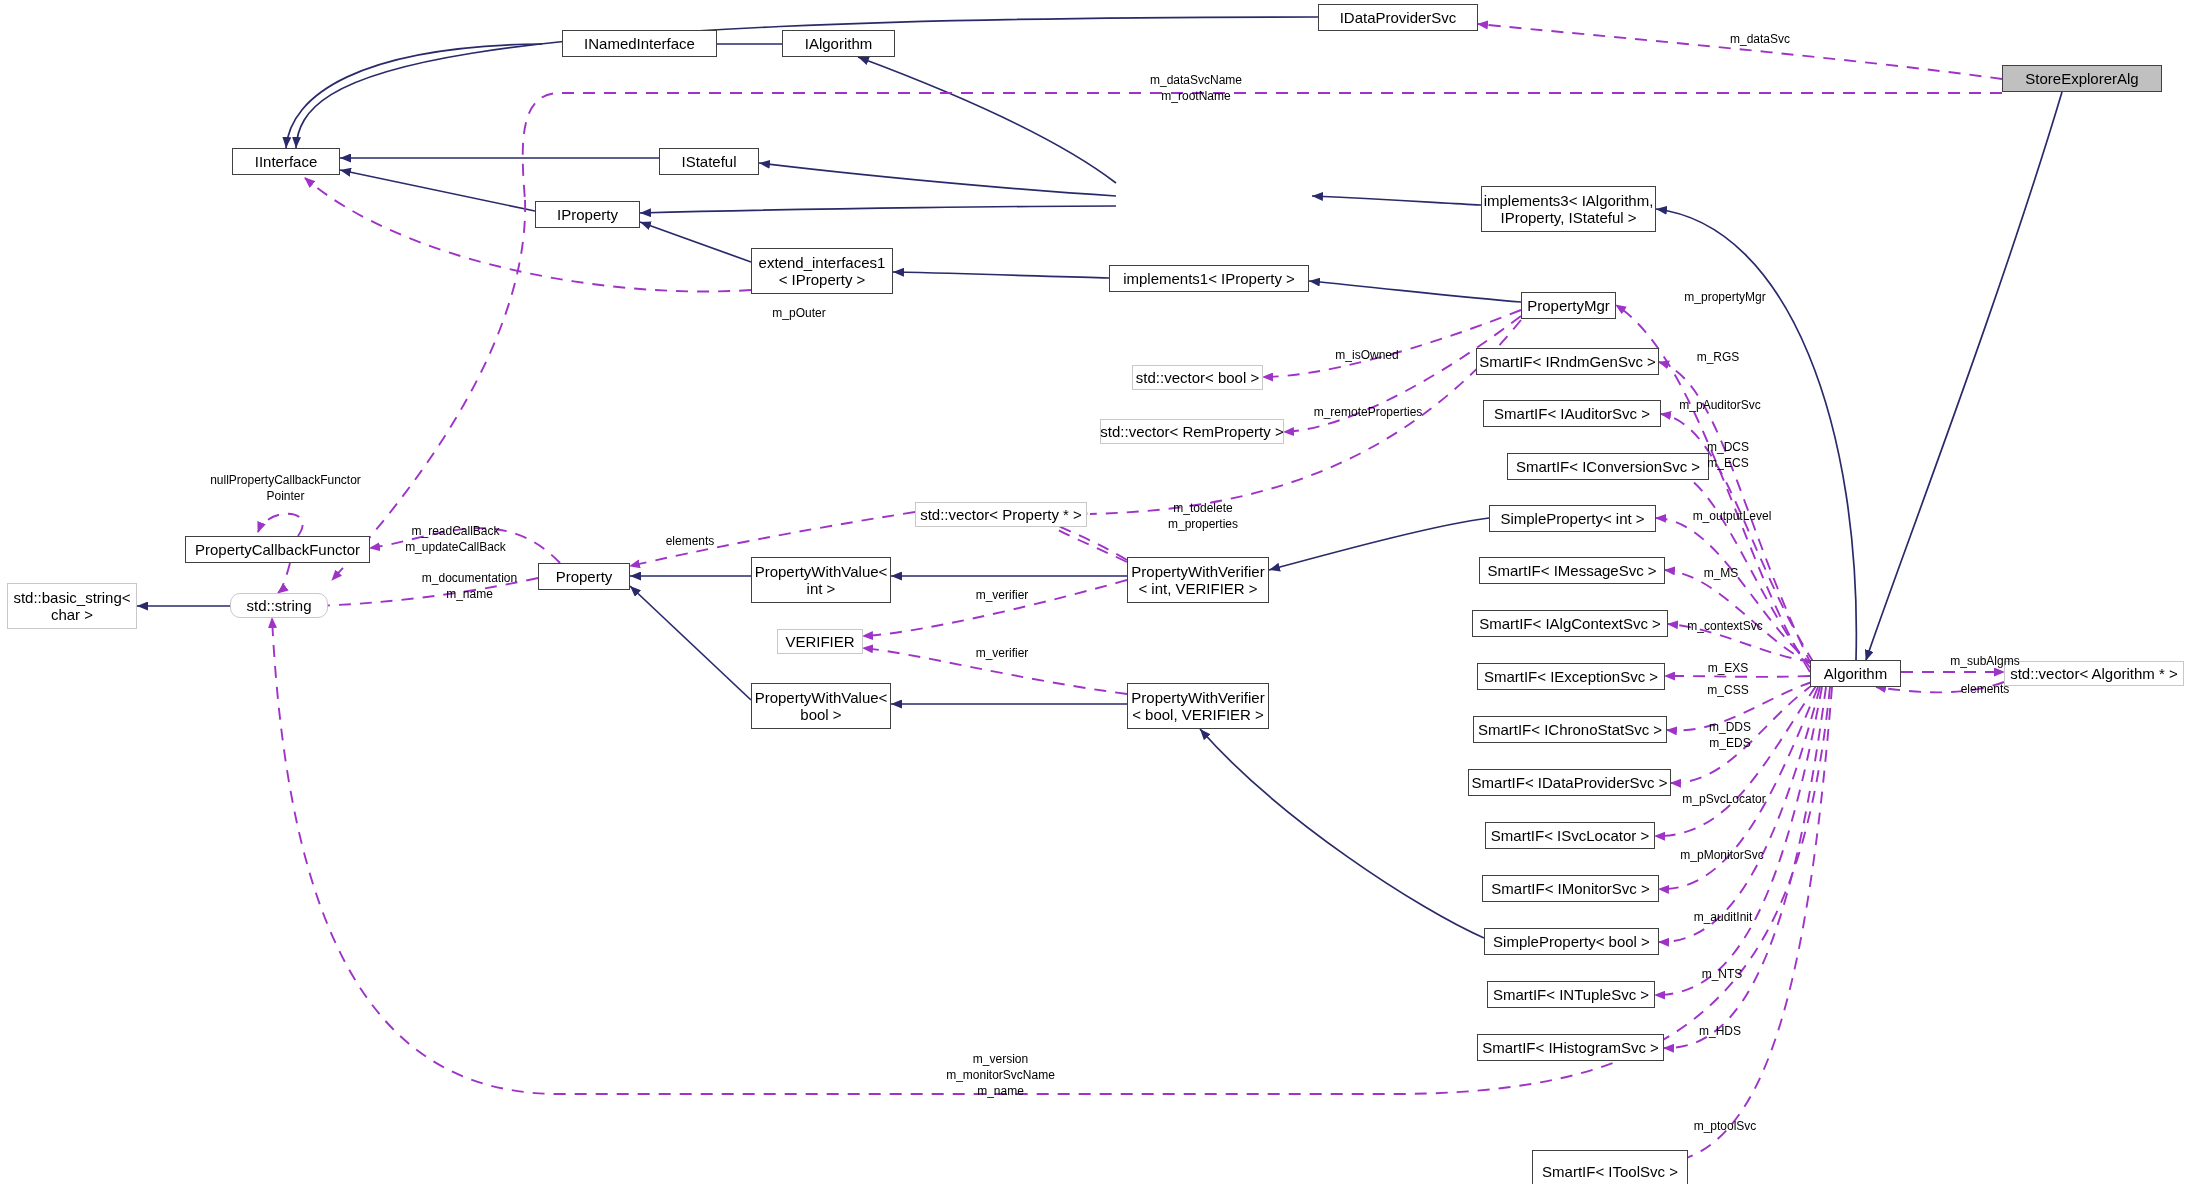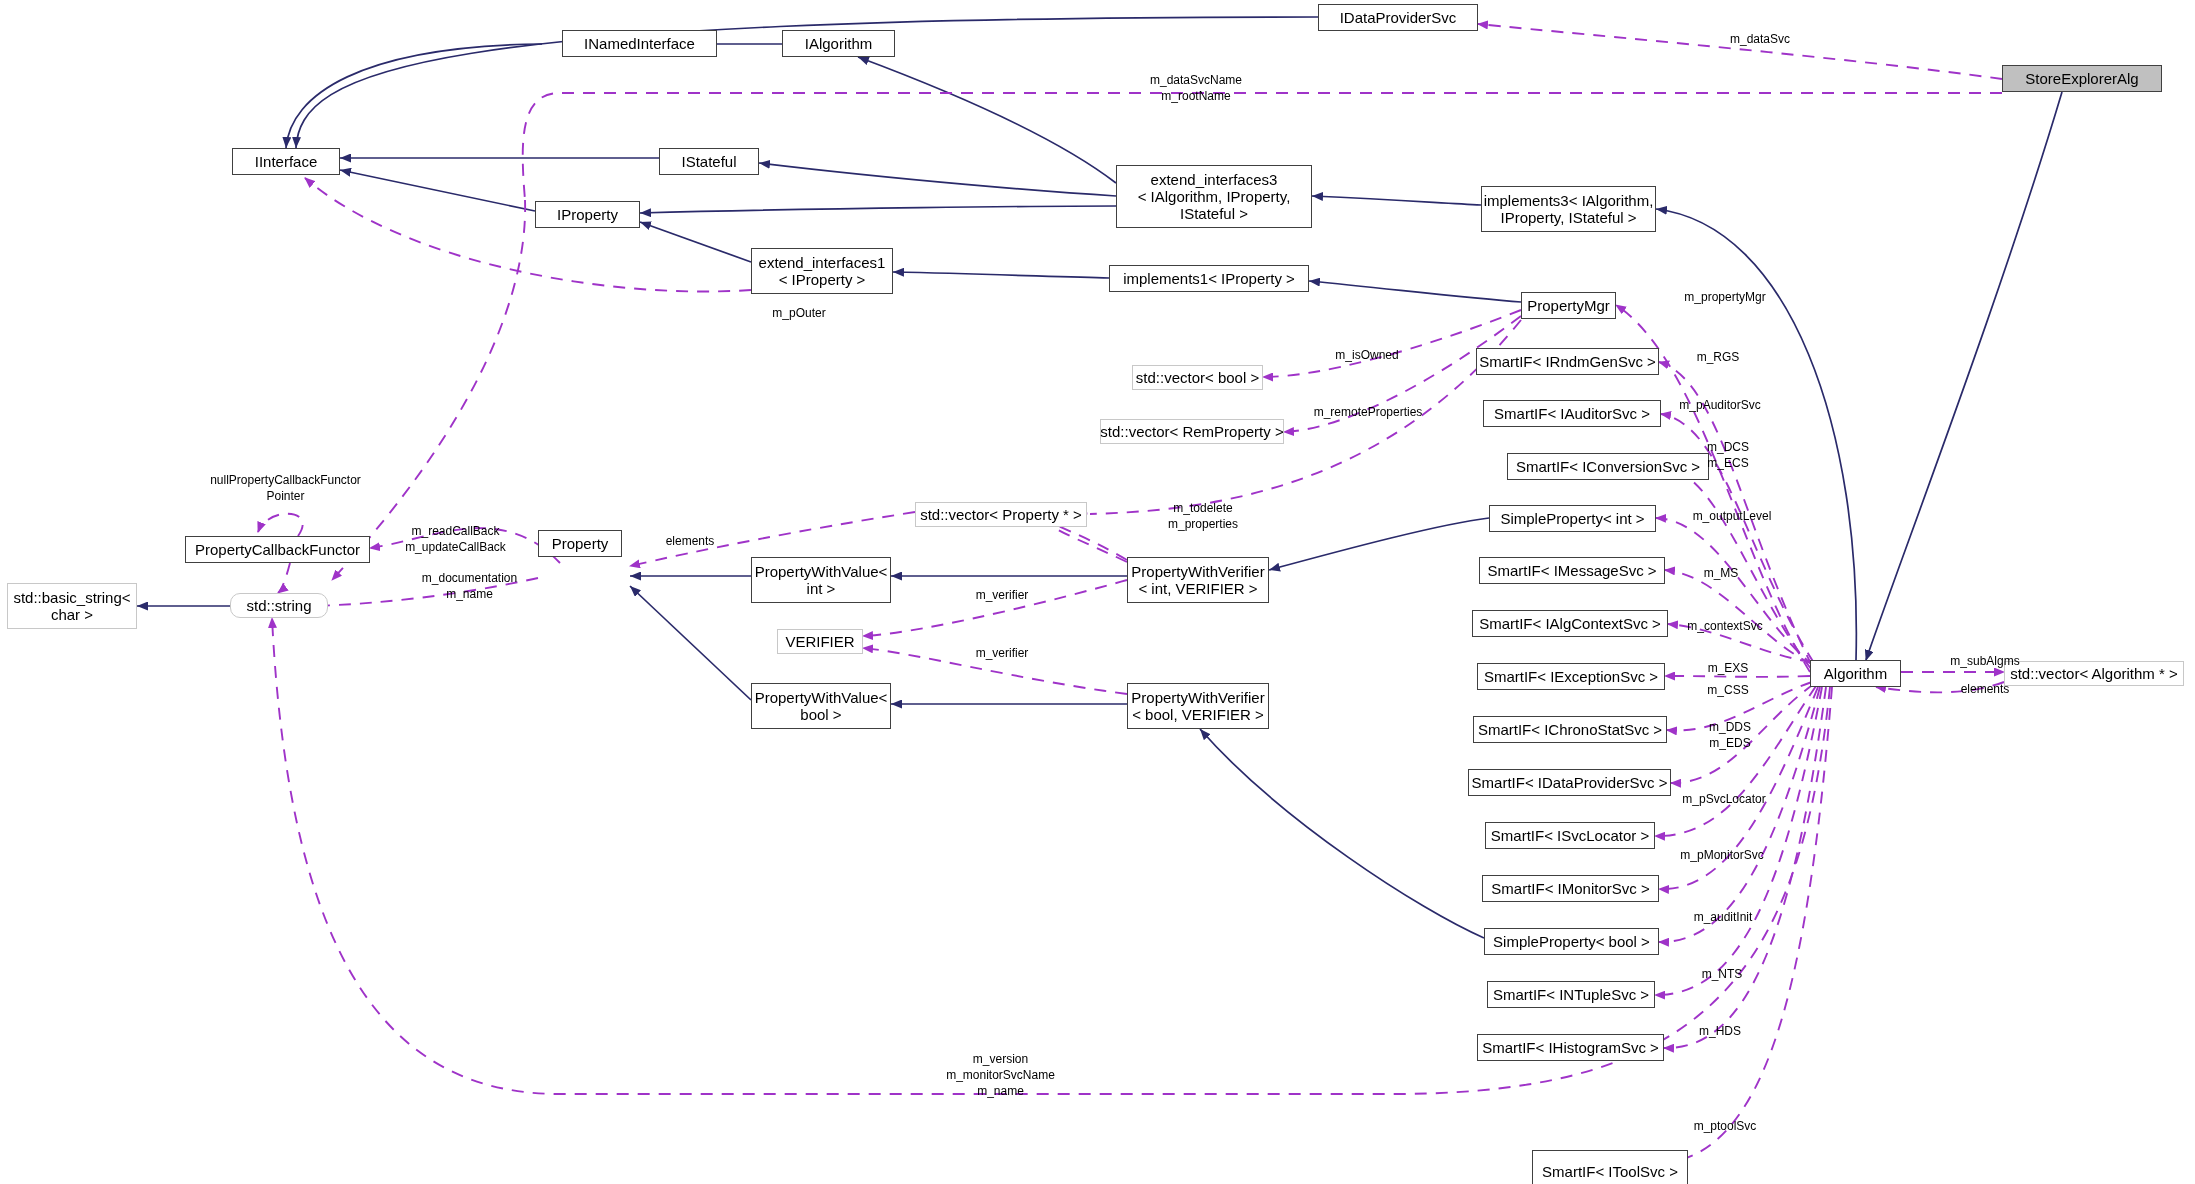--- a/index.html
+++ b/index.html
@@ -176,39 +176,36 @@
     </g>
   </svg>
 
   <div class="node solid" style="left:1318px;top:4px;width:160px;height:27px;"><span>IDataProviderSvc</span></div>
   <div class="node solid" style="left:542px;top:30px;width:155px;height:27px;margin-left:20px;"><span>INamedInterface</span></div>
   <div class="node solid" style="left:782px;top:30px;width:113px;height:27px;"><span>IAlgorithm</span></div>
   <div class="node hl" style="left:2002px;top:65px;width:160px;height:27px;"><span>StoreExplorerAlg</span></div>
   <div class="node solid" style="left:232px;top:148px;width:108px;height:27px;"><span>IInterface</span></div>
   <div class="node solid" style="left:659px;top:148px;width:100px;height:27px;"><span>IStateful</span></div>
   <div class="node solid" style="left:535px;top:201px;width:105px;height:27px;"><span>IProperty</span></div>
-  <div class="node solid" style="left:1116px;top:165px;width:196px;height:63px;"><span>extend_interfaces3
-&lt; IAlgorithm, IProperty,
-IStateful &gt;</span></div>
   <div class="node solid" style="left:1481px;top:186px;width:175px;height:46px;"><span>implements3&lt; IAlgorithm,
 IProperty, IStateful &gt;</span></div>
   <div class="node solid" style="left:751px;top:248px;width:142px;height:46px;"><span>extend_interfaces1
 &lt; IProperty &gt;</span></div>
   <div class="node solid" style="left:1109px;top:265px;width:200px;height:27px;"><span>implements1&lt; IProperty &gt;</span></div>
   <div class="node solid" style="left:1521px;top:292px;width:95px;height:27px;"><span>PropertyMgr</span></div>
   <div class="node solid" style="left:1476px;top:348px;width:183px;height:27px;"><span>SmartIF&lt; IRndmGenSvc &gt;</span></div>
   <div class="node faint" style="left:1132px;top:365px;width:131px;height:25px;"><span>std::vector&lt; bool &gt;</span></div>
   <div class="node solid" style="left:1483px;top:400px;width:178px;height:27px;"><span>SmartIF&lt; IAuditorSvc &gt;</span></div>
   <div class="node faint" style="left:1100px;top:419px;width:184px;height:25px;"><span>std::vector&lt; RemProperty &gt;</span></div>
   <div class="node solid" style="left:1507px;top:453px;width:202px;height:27px;justify-content:center;"><span>SmartIF&lt; IConversionSvc &gt;</span></div>
   <div class="node solid" style="left:1489px;top:505px;width:167px;height:27px;"><span>SimpleProperty&lt; int &gt;</span></div>
   <div class="node faint" style="left:915px;top:502px;width:172px;height:25px;"><span>std::vector&lt; Property * &gt;</span></div>
   <div class="node solid" style="left:1479px;top:557px;width:186px;height:27px;"><span>SmartIF&lt; IMessageSvc &gt;</span></div>
   <div class="node solid" style="left:185px;top:536px;width:185px;height:27px;"><span>PropertyCallbackFunctor</span></div>
-  <div class="node solid" style="left:538px;top:530px;width:84px;height:27px;"><span>Property</span></div>
+  <div class="node solid" style="left:538px;top:563px;width:92px;height:27px;"><span>Property</span></div>
   <div class="node solid" style="left:751px;top:557px;width:140px;height:46px;"><span>PropertyWithValue&lt;
 int &gt;</span></div>
   <div class="node solid" style="left:1127px;top:557px;width:142px;height:46px;"><span>PropertyWithVerifier
 &lt; int, VERIFIER &gt;</span></div>
   <div class="node solid" style="left:1472px;top:610px;width:196px;height:27px;"><span>SmartIF&lt; IAlgContextSvc &gt;</span></div>
   <div class="node faint" style="left:7px;top:583px;width:130px;height:46px;"><span>std::basic_string&lt;
 char &gt;</span></div>
   <div class="node faint" style="left:230px;top:593px;width:98px;height:25px;border-radius:10px;"><span>std::string</span></div>
   <div class="node faint" style="left:777px;top:629px;width:86px;height:25px;"><span>VERIFIER</span></div>
   <div class="node solid" style="left:1477px;top:663px;width:188px;height:27px;"><span>SmartIF&lt; IExceptionSvc &gt;</span></div>

